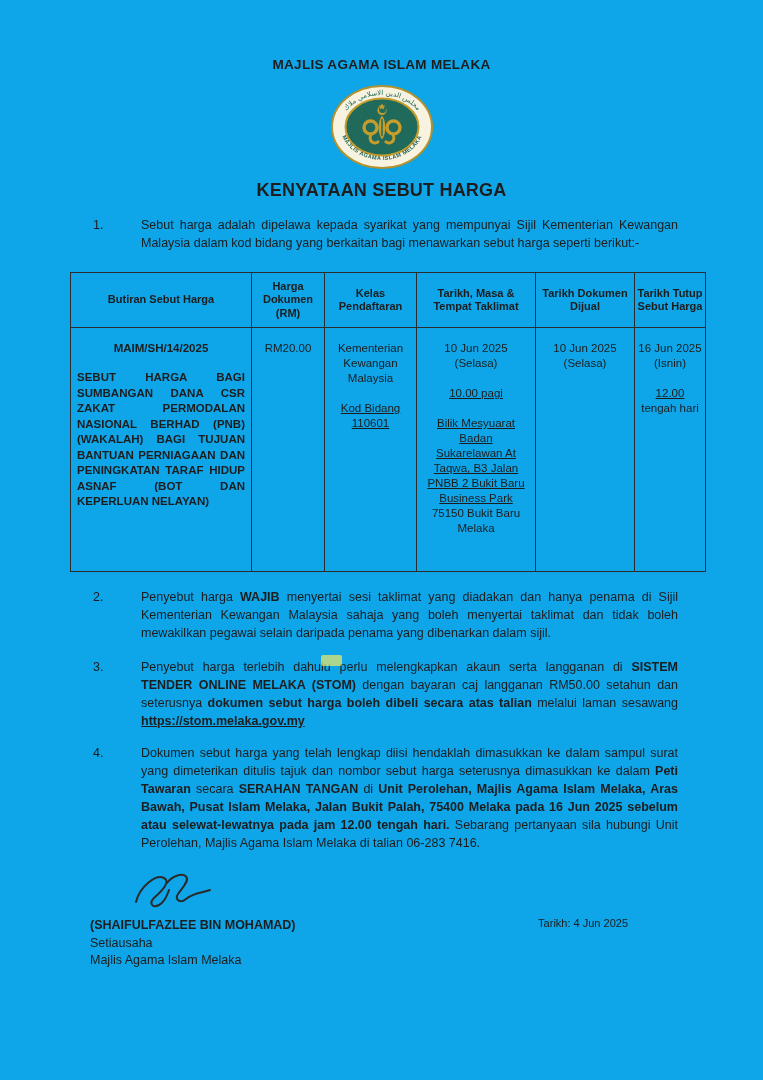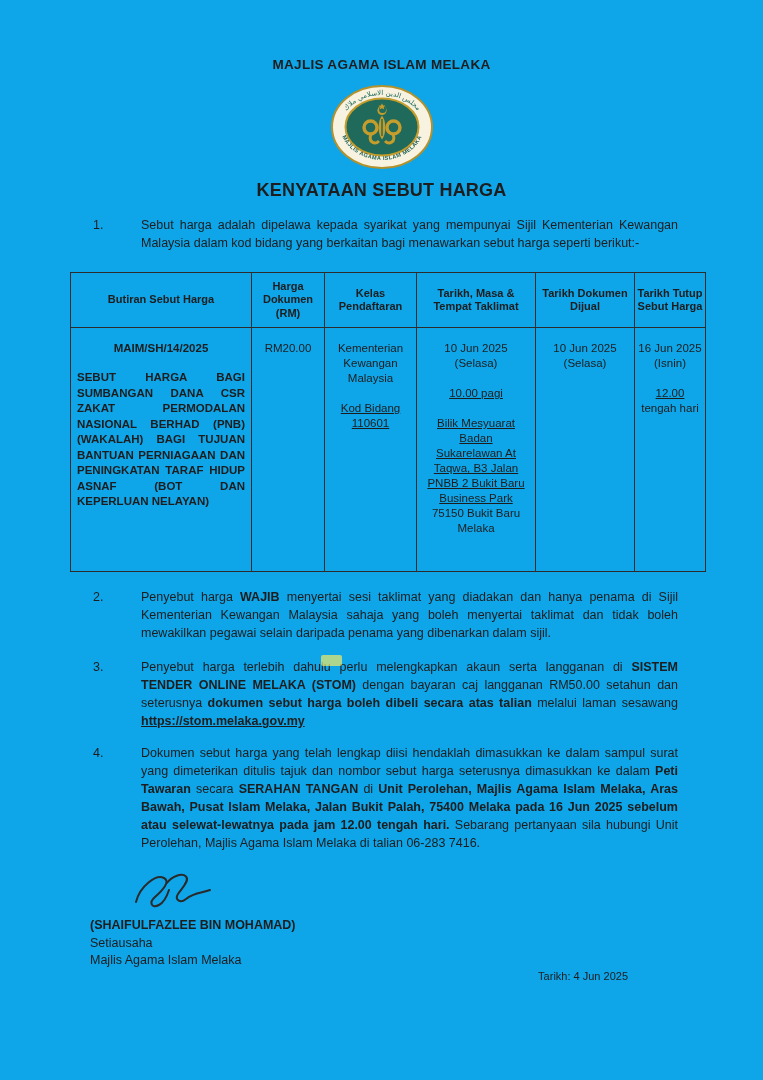--- a/index.html
+++ b/index.html
@@ -64,21 +64,21 @@
     padding:13px 6px 10px;
     font-size:11.5px; line-height:15px;
     text-align:center;
   }
   td.c1 { padding:13px 7px 10px 9px; }
   .ref { font-weight:bold; text-align:center; margin-bottom:14px; }
   .desc { font-weight:bold; text-align:justify; line-height:15.5px; }
   .cell-gap { margin-top:15px;text-decoration:underline; }
   .sig-area { margin:16px 85px 0 90px; }
   .sig-svg { display:block; margin-left:40px; }
-  .sig-row { display:flex; align-items:flex-start; margin-top:3px;flex-direction:column; }
+  .sig-row { display:flex; align-items:flex-start; margin-top:3px; }
   .sig-left div { font-size:12.5px; line-height:17.5px; }
   .sig-name { font-weight:bold; }
   .sig-date { margin-left:auto; margin-right:50px; font-size:11px; }
 </style>
 </head>
 <body>
 
 <div class="page">
 
   <h1 class="org-title">MAJLIS AGAMA ISLAM MELAKA</h1>

